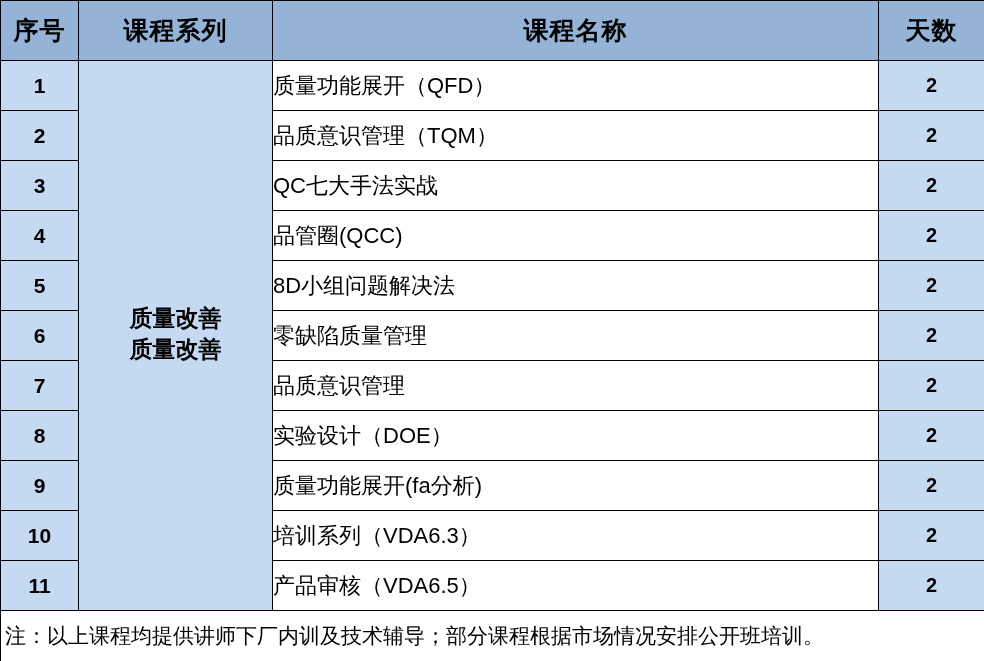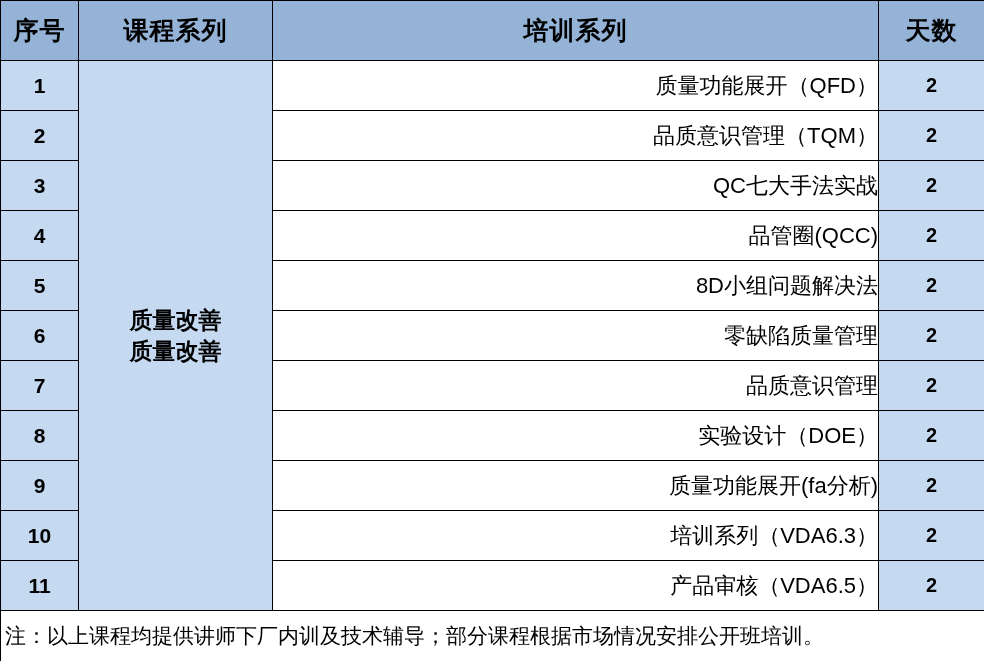--- a/index.html
+++ b/index.html
@@ -69,26 +69,27 @@
     color: #000000;
   }
 
   td.cell-series {
     background: #c5d9f1;
     text-align: center;
     font-weight: bold;
     font-size: 23px;
     line-height: 1.32;
     color: #000000;
+    font-family: Liberation Mono, monospace;
   }
   td.cell-series .series-line { display: block; }
 
   td.cell-name {
     background: #ffffff;
-    text-align: right;
+    text-align: left;
     font-size: 22px;
     color: #000000;
     padding-left: 12px;
   }
 
   td.cell-days {
     background: #c5d9f1;
     text-align: center;
     font-weight: bold;
     font-size: 20px;
@@ -114,21 +115,21 @@
     <colgroup>
       <col class="c-no">
       <col class="c-series">
       <col class="c-name">
       <col class="c-days">
     </colgroup>
     <thead>
       <tr class="header-row">
         <th>序号</th>
         <th>课程系列</th>
-        <th>培训系列</th>
+        <th>课程名称</th>
         <th>天数</th>
       </tr>
     </thead>
     <tbody>
 
       <tr class="body-row">
         <td class="cell-no">1</td>
         <td class="cell-series" rowspan="11">
           <span class="series-line">质量改善</span>
           <span class="series-line">质量改善</span>

